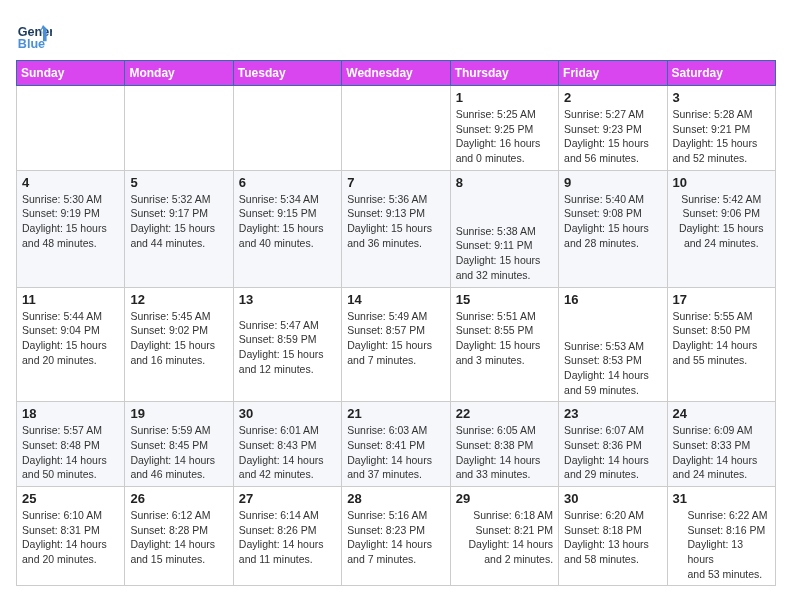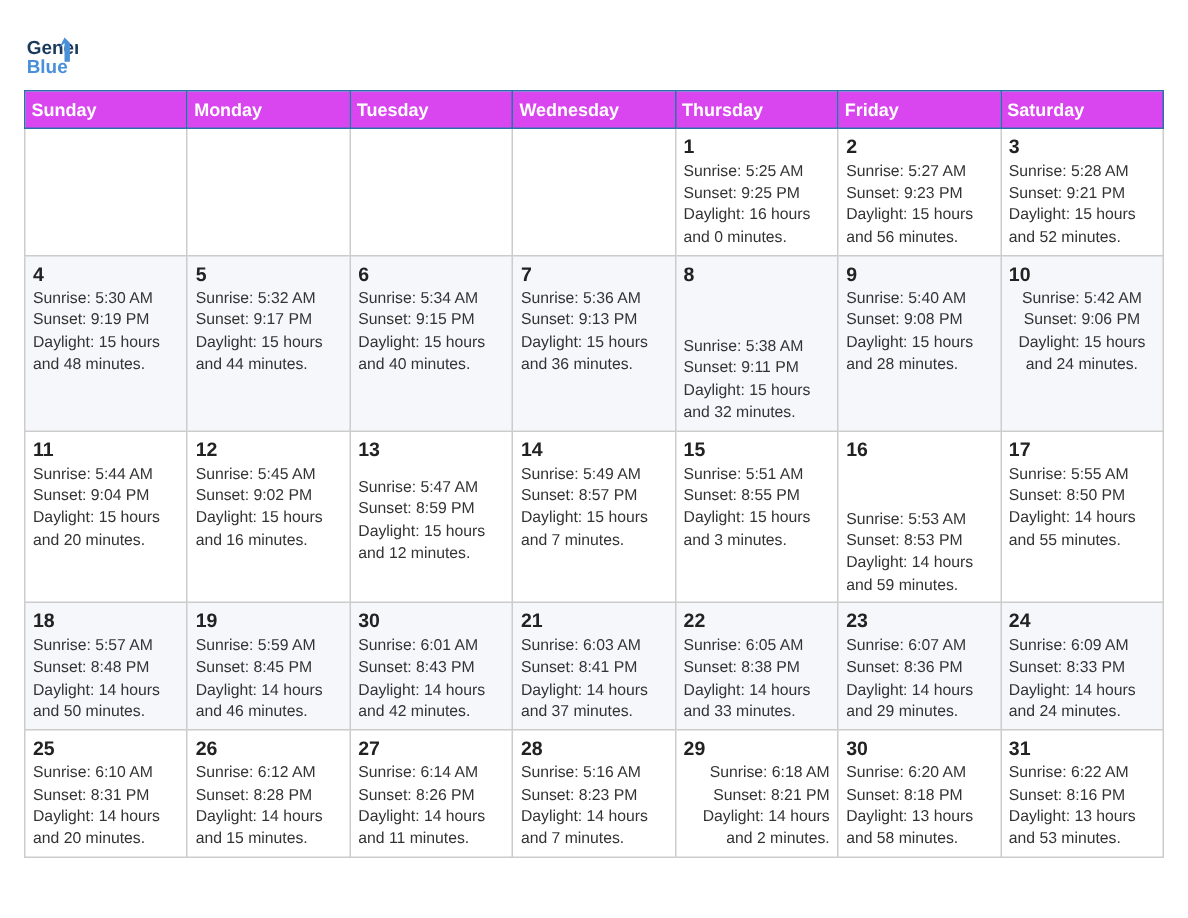--- a/index.html
+++ b/index.html
@@ -326,20 +326,20 @@
         </td>
         <td>
           <span class="day-number">30</span>
           <div class="day-info" style="white-space: pre-line;">Sunrise: 6:20 AM
 Sunset: 8:18 PM
 Daylight: 13 hours
 and 58 minutes.</div>
         </td>
         <td>
           <span class="day-number">31</span>
-          <div class="day-info" style="white-space: pre-line;">Sunrise: 6:22 AM
+          <div class="day-info" style="white-space: pre-line; margin-left: 15px;">Sunrise: 6:22 AM
 Sunset: 8:16 PM
 Daylight: 13 hours
 and 53 minutes.</div>
         </td>
       </tr>
     </tbody>
 </table>
 
 </body></html>

